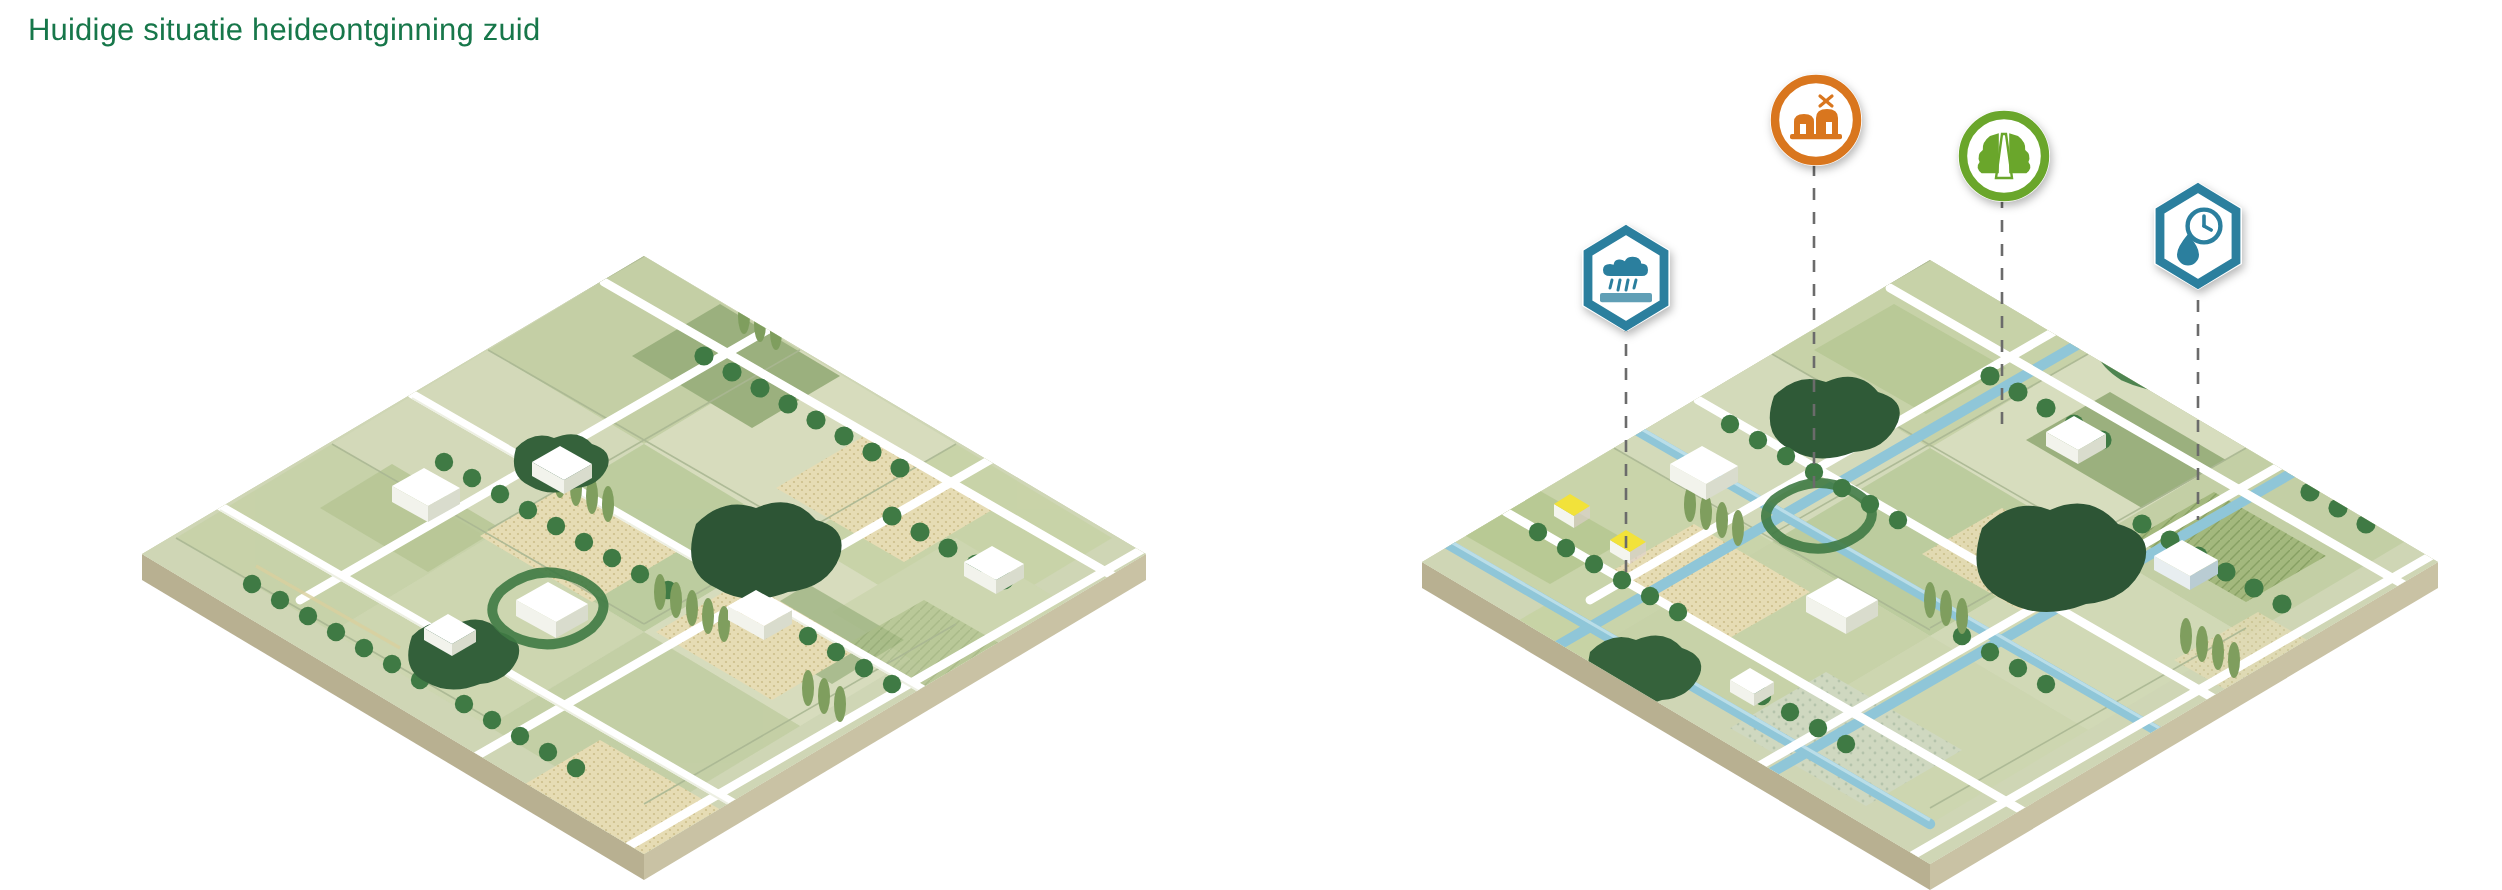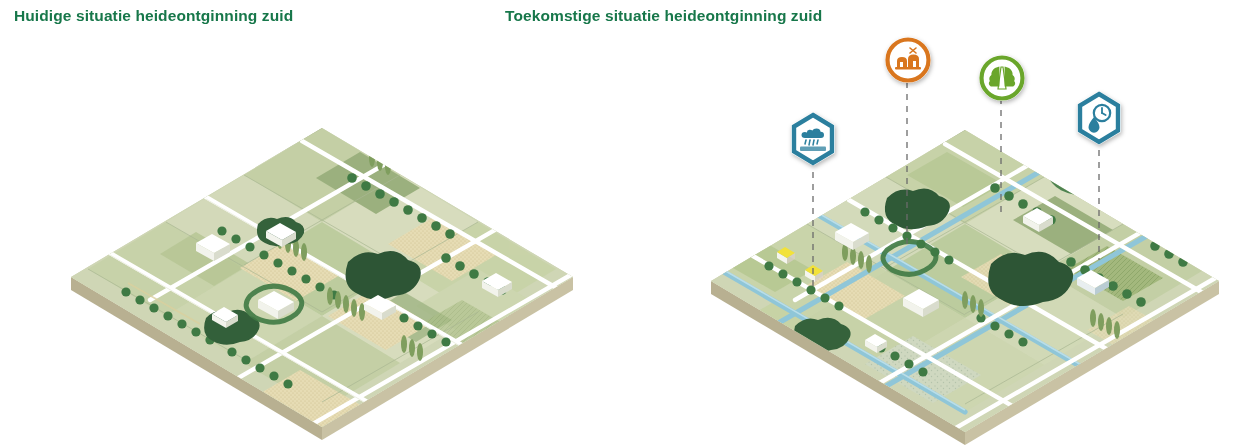--- a/index.html
+++ b/index.html
@@ -13,21 +13,21 @@
   #stage{position:absolute;left:0;top:0;width:1251px;height:445px;}
 
   .panel{position:absolute;top:0;height:445px;}
   #panel-left{left:0;width:620px;}
   #panel-right{left:495px;width:756px;}
 
   .panel-title{
     position:absolute;
     top:7px;
     font-size:15.5px;
-    font-weight:700;
+    font-weight:400;
     color:#17774a;
     letter-spacing:.1px;
     white-space:nowrap;
   }
   #panel-left .panel-title{left:14px;}
   #panel-right .panel-title{left:10px;}
 
   .scene{position:absolute;left:0;top:0;width:100%;height:100%;}
   .scene svg{display:block;}
 
@@ -242,21 +242,20 @@
               <polygon points="0,0 12,-7 26,1 14,8" fill="#ffffff"></polygon>
             </g>
           </g>
         </g>
       </svg>
     </div>
   </div>
 
   <div class="panel" id="panel-right">
 
-    <div class="panel-title">Toekomstige situatie heideontginning zuid</div>
 
     <div class="scene">
       <svg width="756" height="445" viewBox="0 0 756 445" xmlns="http://www.w3.org/2000/svg">
         <defs>
           <clipPath id="topR">
             <polygon points="470,130 724,281 470,432 216,281"></polygon>
           </clipPath>
           <pattern id="sandR" width="4" height="4" patternUnits="userSpaceOnUse">
             <rect width="4" height="4" fill="#e6dcb4"></rect>
             <circle cx="1" cy="1" r="0.55" fill="#cdbf8b"></circle>

